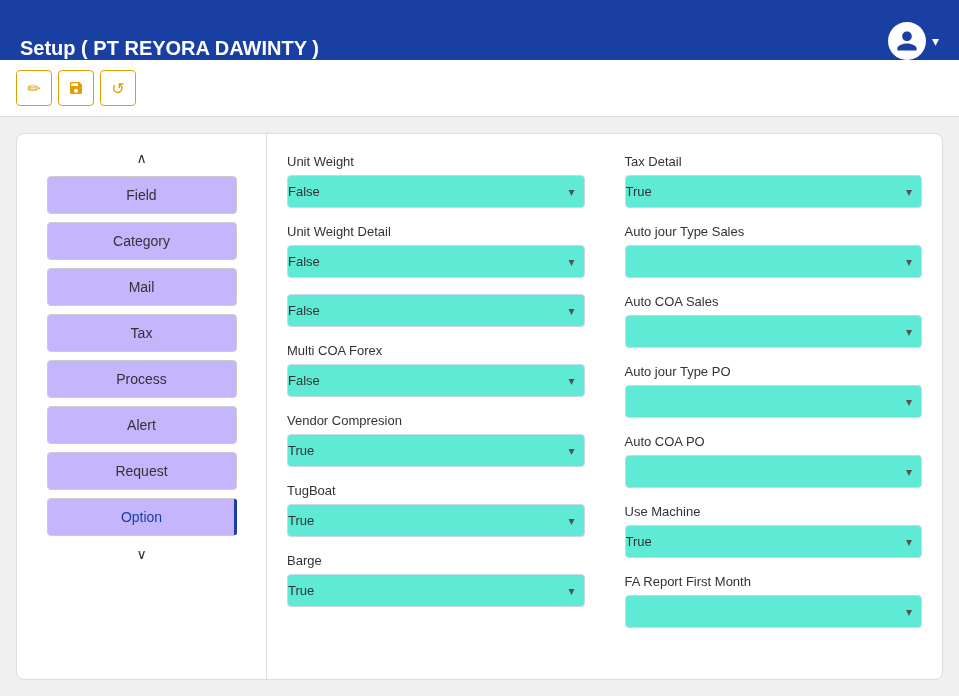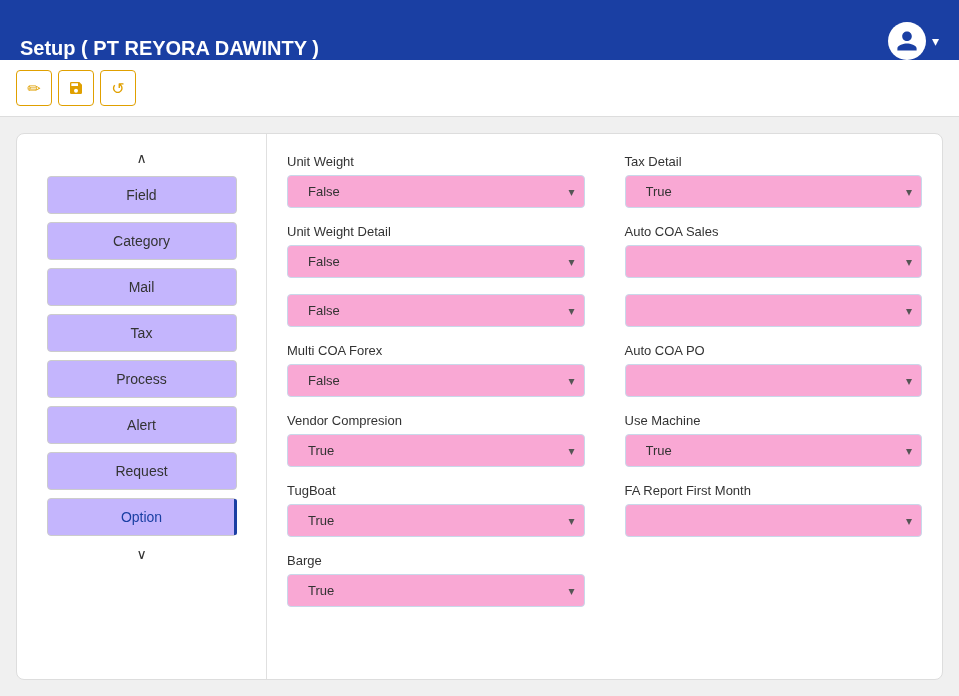--- a/index.html
+++ b/index.html
@@ -138,22 +138,22 @@
       font-size: 13px;
       color: #333;
       margin-bottom: 6px;
       font-weight: 500;
     }
     .select-wrapper {
       position: relative;
     }
     .select-wrapper select {
       width: 100%;
-      padding: 8px 30px 8px 20px;
-      background: #f9a8d4;
+      padding: 8px 30px 8px 0;
+      background: #5eead4;
       border: 1px solid #c8d8ea;
       border-radius: 4px;
       font-size: 13px;
       color: #333;
       appearance: none;
       cursor: pointer;
     }
     .select-wrapper::after {
       content: '▾';
       position: absolute;
@@ -275,31 +275,40 @@
       <div>
         <div class="field-group">
           <div class="field-label">Tax Detail</div>
           <div class="select-wrapper">
             <select>
               <option>True</option><option>False</option>
             </select>
           </div>
         </div>
 
+        <div class="field-group">
+          <div class="field-label">Auto jour Type Sales</div>
+          <div class="select-wrapper">
+            <select>
+              <option value=""></option><option>True</option><option>False</option>
+            </select>
+          </div>
+        </div>
 
         <div class="field-group">
           <div class="field-label">Auto COA Sales</div>
           <div class="select-wrapper">
             <select>
               <option value=""></option><option>True</option><option>False</option>
             </select>
           </div>
         </div>
 
         <div class="field-group">
+          <div class="field-label">Auto jour Type PO</div>
           <div class="select-wrapper">
             <select>
               <option value=""></option><option>True</option><option>False</option>
             </select>
           </div>
         </div>
 
         <div class="field-group">
           <div class="field-label">Auto COA PO</div>
           <div class="select-wrapper">

